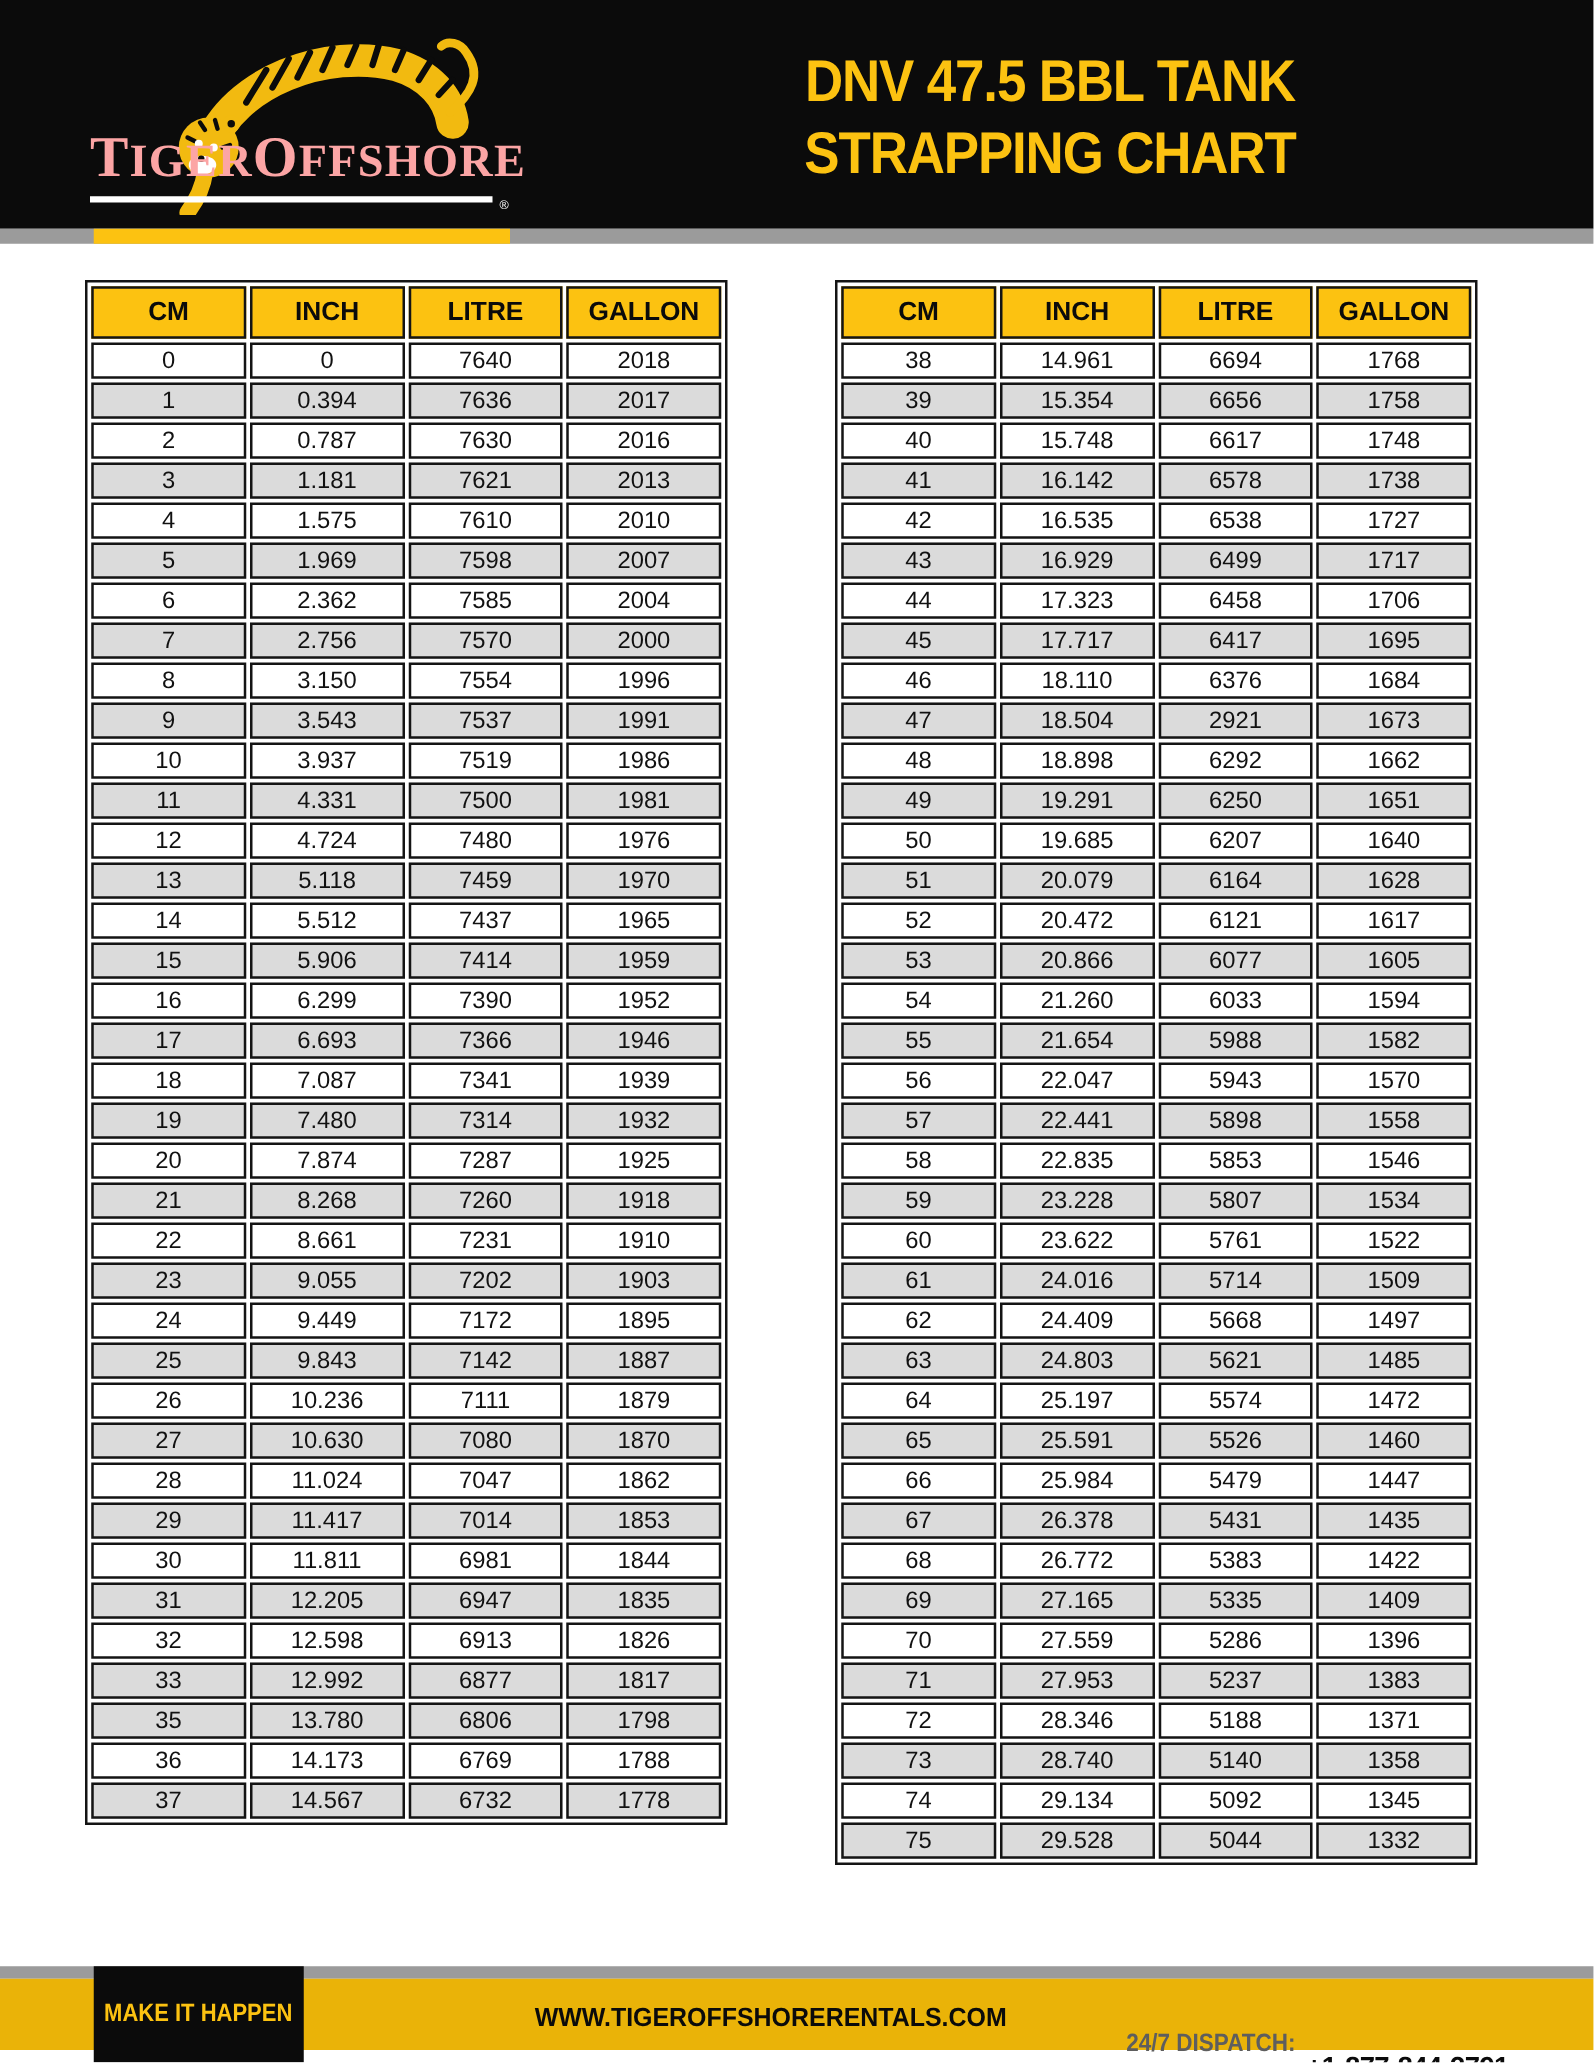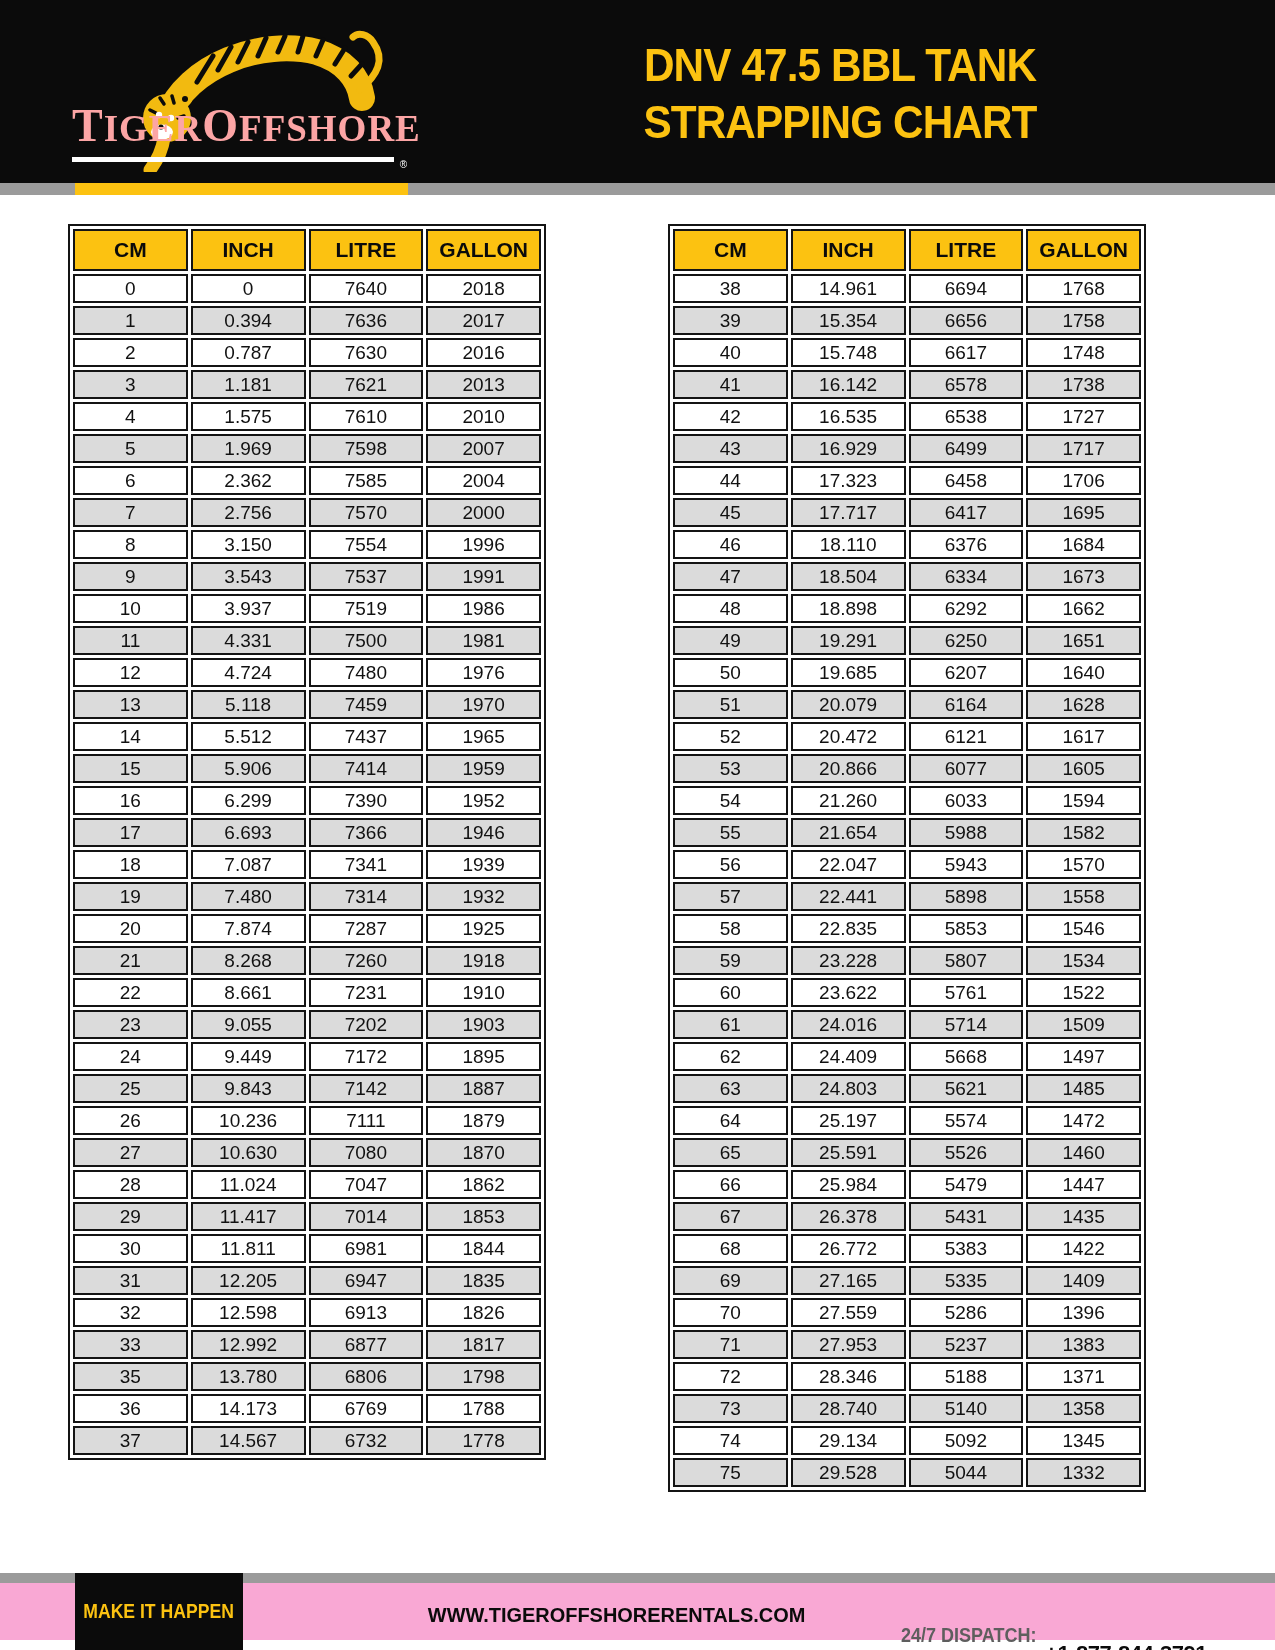--- a/index.html
+++ b/index.html
@@ -22,32 +22,32 @@
   #logo .reg{position:absolute;right:0;bottom:2px;color:#fff;font-size:10px;}
   #tiger-svg{position:absolute;left:0;top:0;width:335px;height:152px;}
 
   
   .stripe{position:absolute;left:0;width:1275px;height:12px;background:#9b9b9b;}
   #stripe-top{top:183px;}
   #stripe-top-accent{position:absolute;left:75px;top:183px;width:333px;height:12px;background:#fcc211;}
 
   
   table.strap{position:absolute;top:224px;border-collapse:separate;border-spacing:3px;
-              border:2px solid #141414;width:478px;table-layout:fixed;}
+              border:2px solid #141414;width:514px;table-layout:fixed;}
   #table-left{left:68px;}
   #table-right{left:668px;}
   table.strap th{background:#fcc211;border:2px solid #141414;height:36px;
                  font-size:21px;font-weight:700;color:#0b0b0b;text-align:center;}
   table.strap td{background:#ffffff;border:2px solid #141414;height:25px;line-height:25px;
                  font-size:19px;color:#111;text-align:center;padding:0;}
   table.strap tr.alt td{background:#dbdbdb;}
 
   
   #stripe-bottom{top:1573px;height:10px;}
-  #footer-bar{position:absolute;left:0;top:1583px;width:1275px;height:57px;background:#f9a8d4;}
+  #footer-bar{position:absolute;left:0;top:1583px;width:1275px;height:57px;background:#eab308;}
   #tagline-box{position:absolute;left:75px;top:1573px;width:168px;height:77px;background:#0b0b0b;
                display:flex;align-items:center;justify-content:center;}
   #tagline-box span{color:#fcc211;font-weight:800;font-size:20px;transform:scaleX(.88);white-space:nowrap;}
   #website{position:absolute;left:418px;top:20px;width:392px;text-align:center;
            font-weight:800;font-size:21px;color:#0b0b0b;transform:scaleX(.95);white-space:nowrap;}
   #dispatch{position:absolute;right:68px;top:21px;display:flex;align-items:center;gap:9px;white-space:nowrap;}
   #dispatch .lbl{color:#5e5e5e;font-weight:700;font-size:20px;transform:scaleX(.9);transform-origin:right;}
   #dispatch .phone{color:#0b0b0b;font-weight:800;font-size:22px;letter-spacing:-0.5px;margin-top:37px;}
 </style>
 </head>
@@ -401,21 +401,21 @@
         </tr>
         <tr>
           <td>46</td>
           <td>18.110</td>
           <td>6376</td>
           <td>1684</td>
         </tr>
         <tr class="alt">
           <td>47</td>
           <td>18.504</td>
-          <td>6334</td>
+          <td>2921</td>
           <td>1673</td>
         </tr>
         <tr>
           <td>48</td>
           <td>18.898</td>
           <td>6292</td>
           <td>1662</td>
         </tr>
         <tr class="alt">
           <td>49</td>

